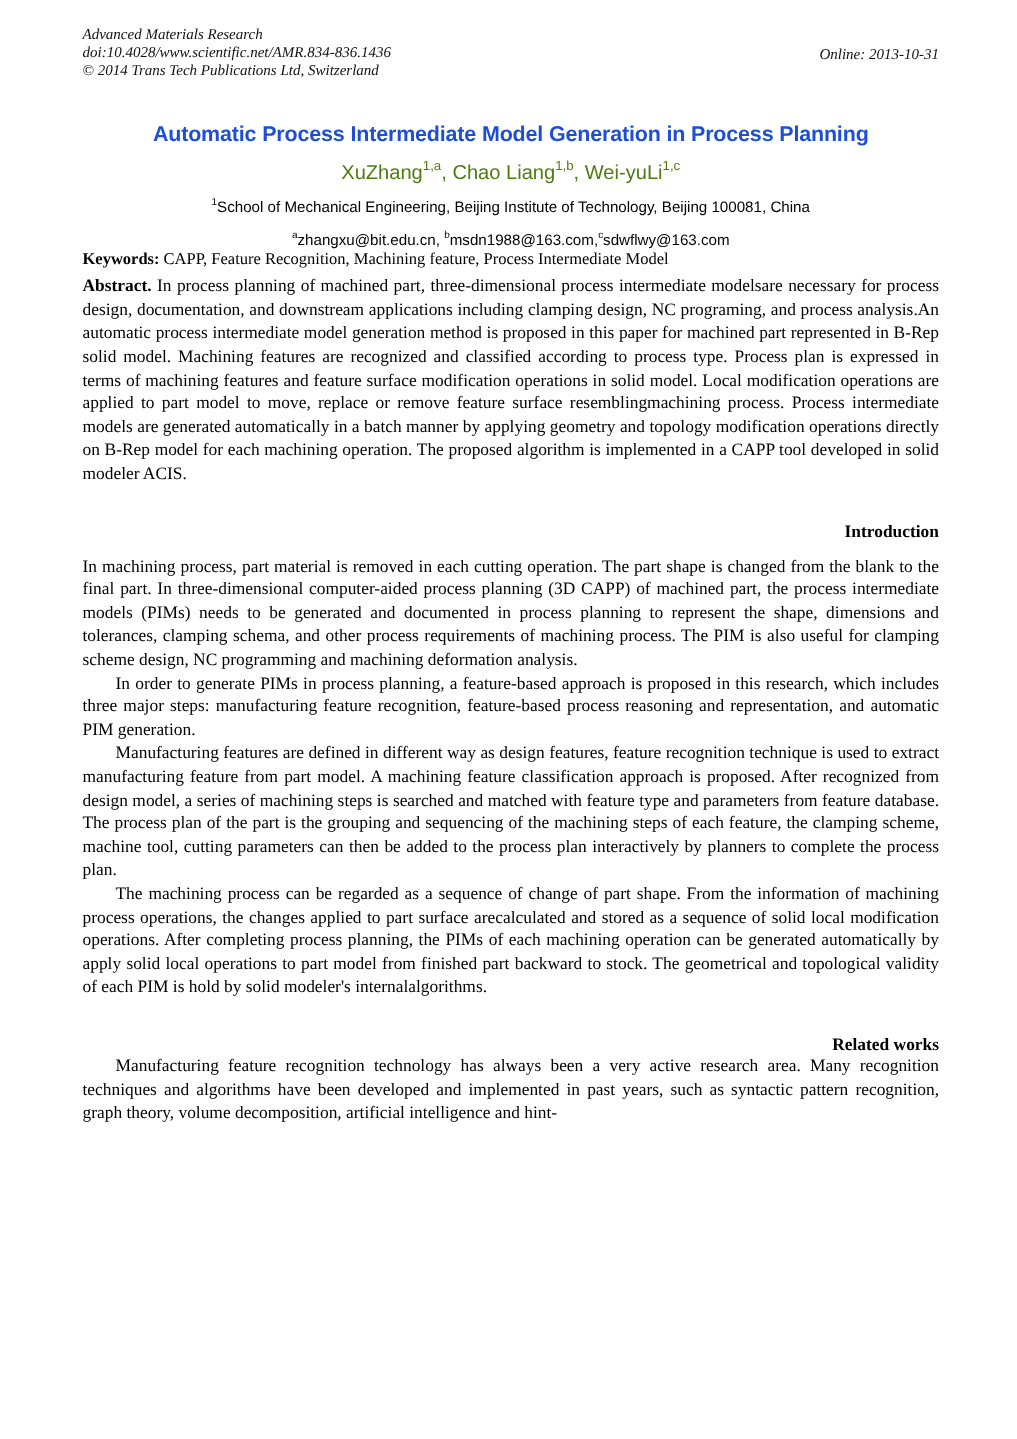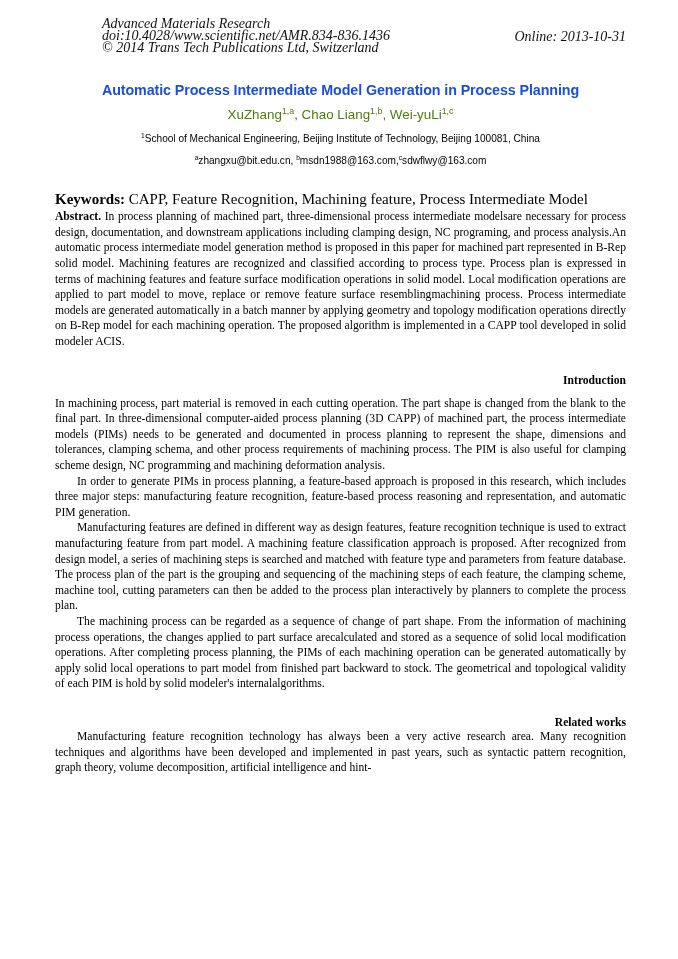--- a/index.html
+++ b/index.html
@@ -17,25 +17,24 @@
     margin: 0 auto;
     background: #ffffff;
     box-sizing: border-box;
     padding: 18px 52px 0 55px;
     overflow: hidden;
   }
 
   
   .journal-header {
     font-style: italic;
-    font-size: 14px;
+    font-size: 10px;
     line-height: 12.1px;
     color: #111;
     position: relative;
-    margin-left: 47px;
   }
   .journal-header .online {
     position: absolute;
     right: 0;
     top: 13px;
     font-style: italic;
     white-space: nowrap;
   }
   .jh-line { white-space: nowrap; }
 
@@ -71,22 +70,21 @@
     color: #000;
   }
   sup {
     font-size: 0.66em;
     vertical-align: super;
     line-height: 0;
   }
 
   
   .keywords {
-    font-size: 15px;
-    margin-top: 26px;
+    font-size: 11px;
     color: #000;
     line-height: 14px;
   }
   .keywords b { font-weight: bold; }
 
   .abstract {
     font-size: 11.6px;
     line-height: 15.6px;
     text-align: justify;
     margin-top: 3px;

